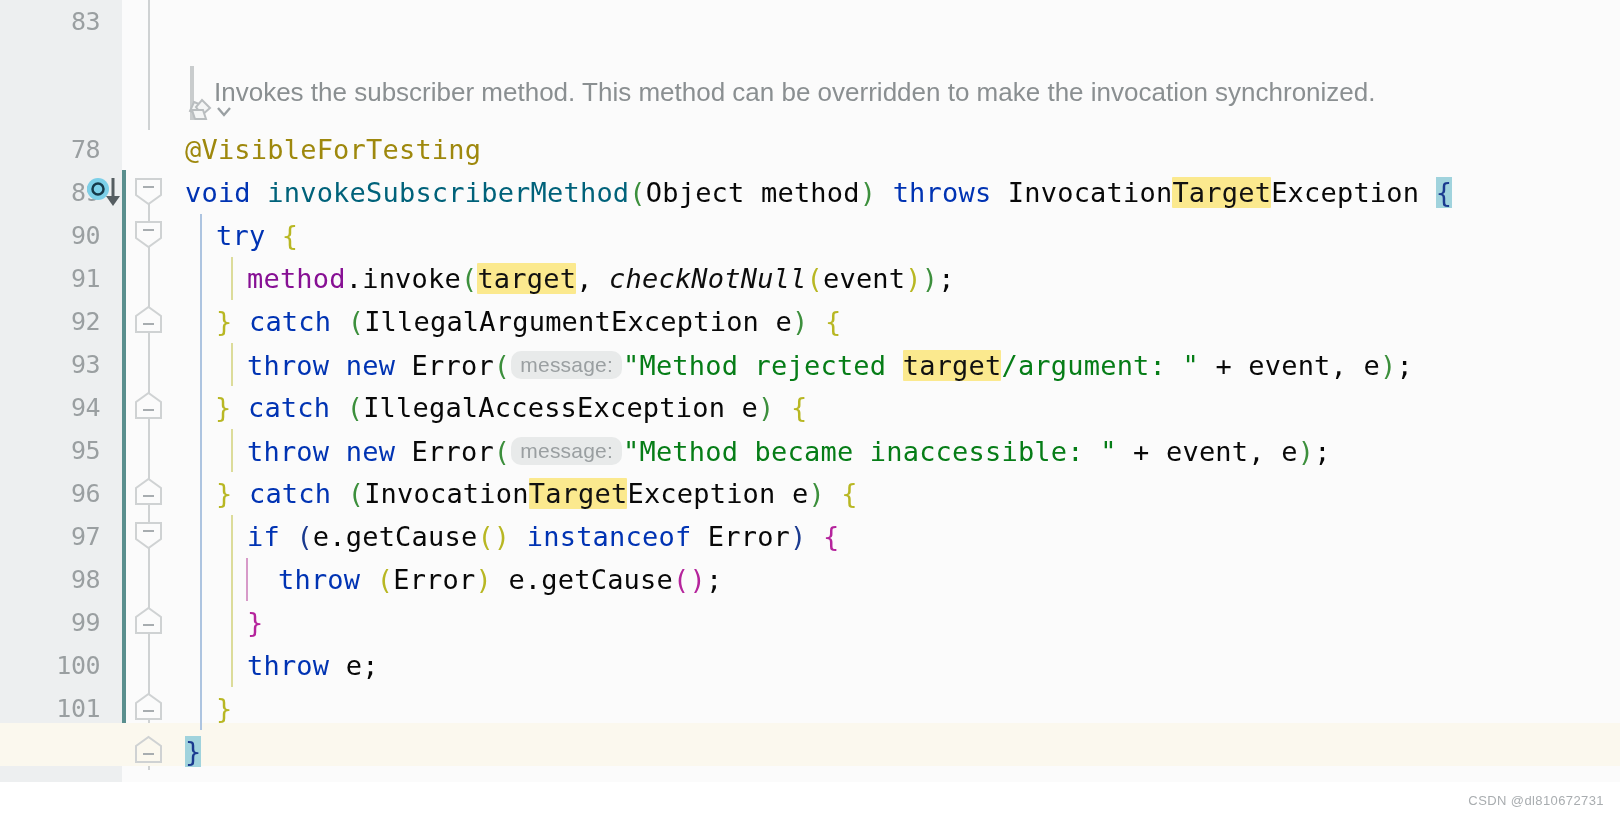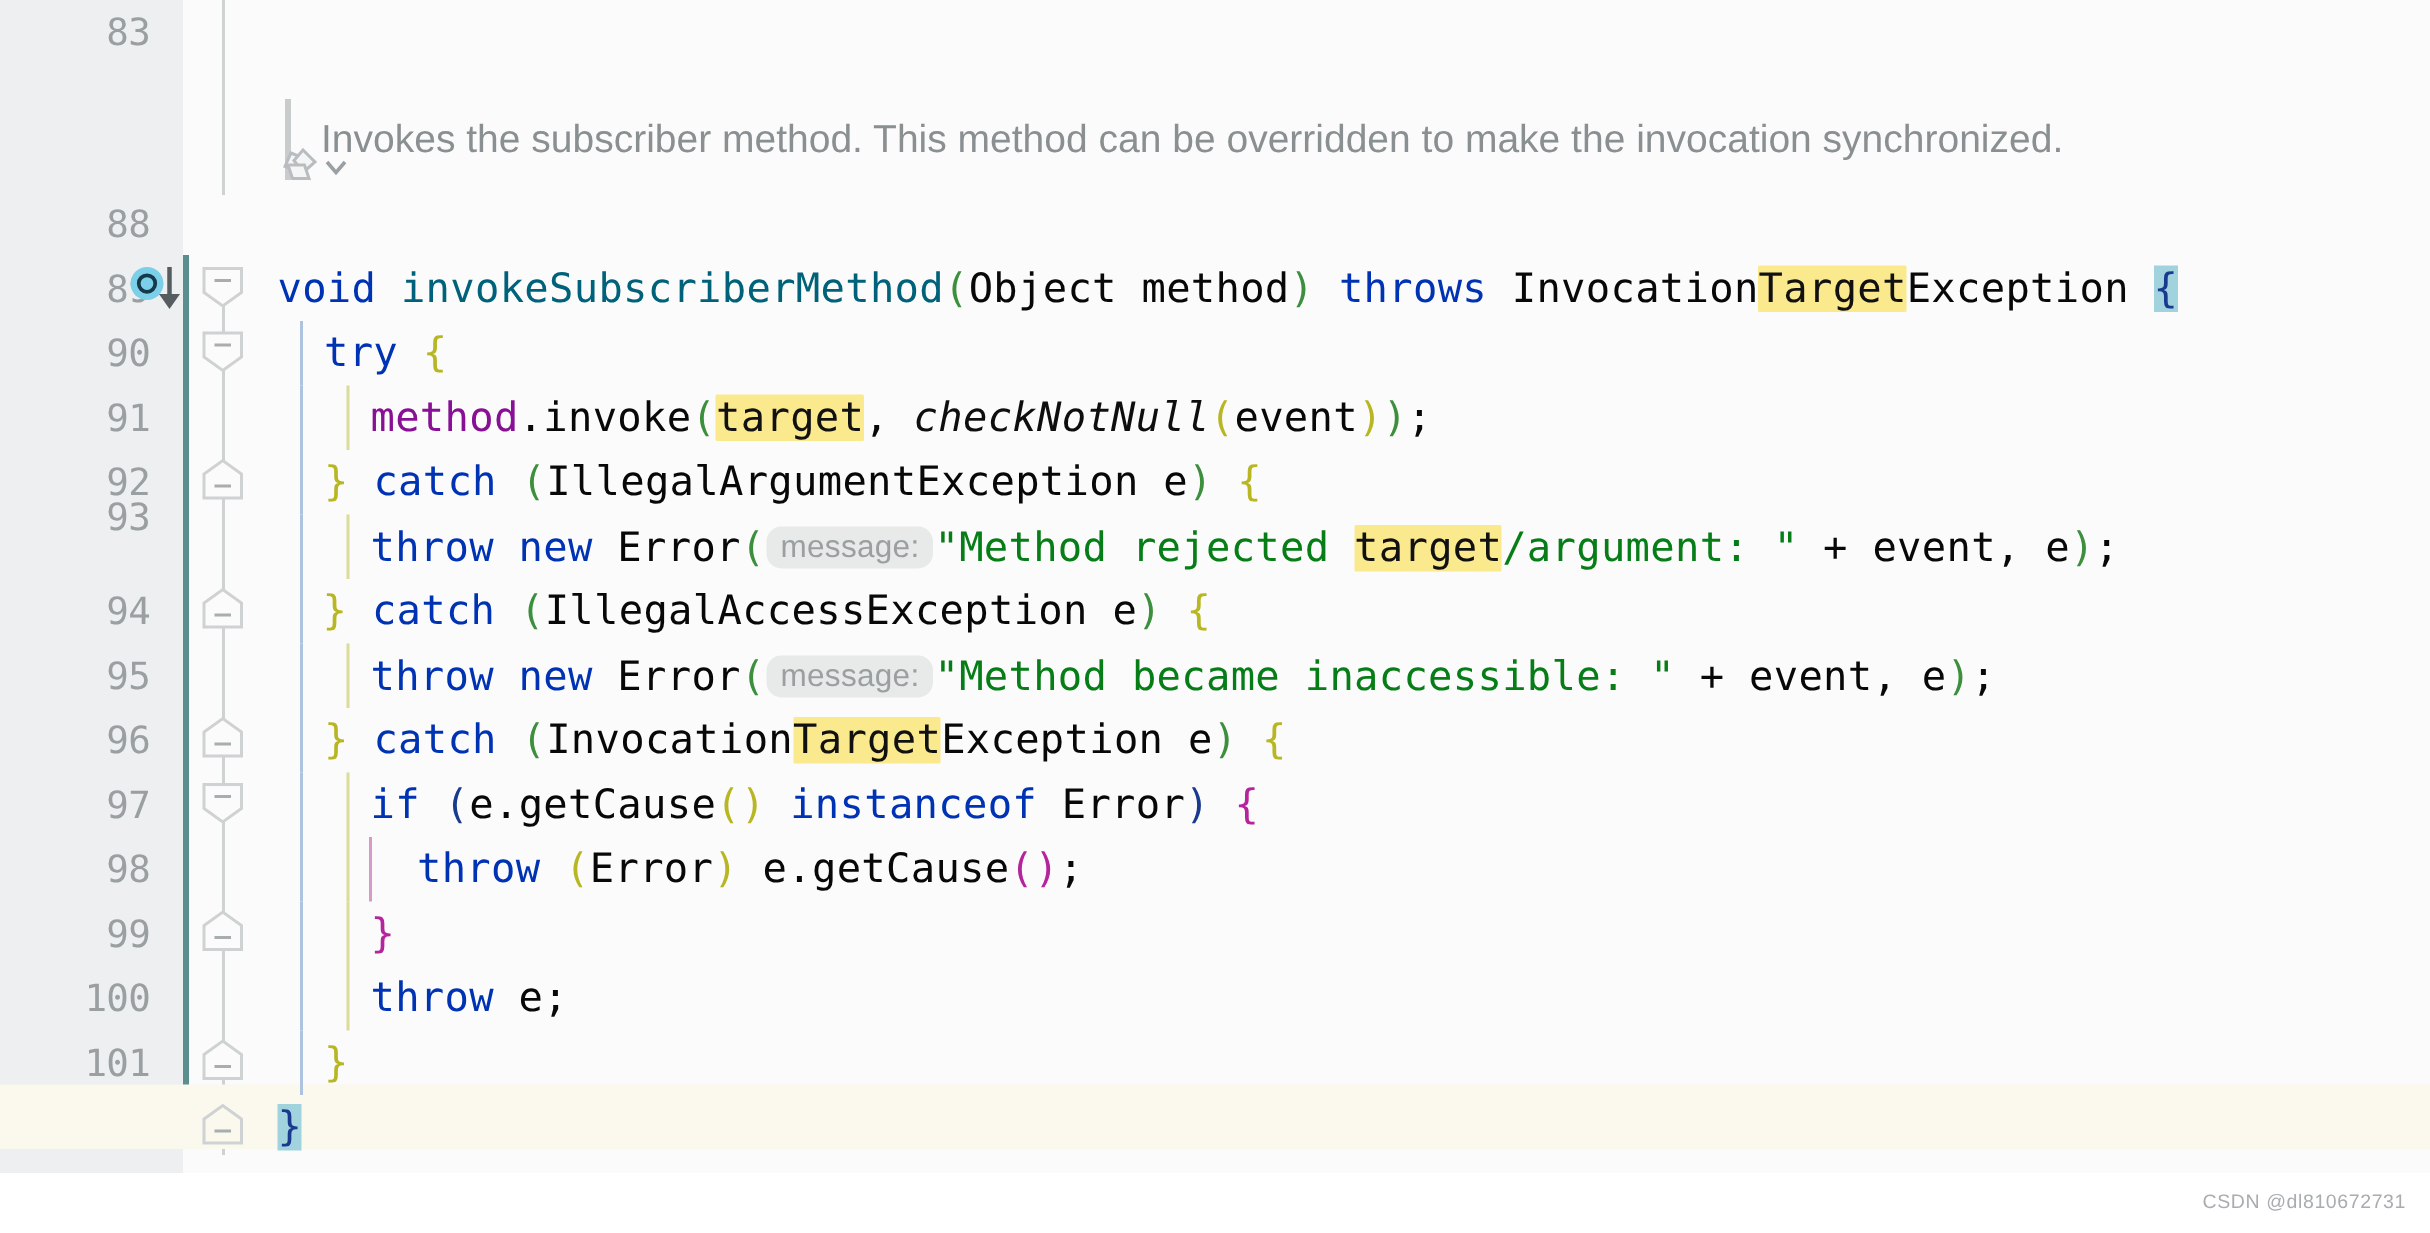--- a/index.html
+++ b/index.html
@@ -127,26 +127,26 @@
 
   <div class="gutter"></div>
   <div class="foldcol"></div>
 
   <div class="changebar" style="top:170px;height:560px;"></div>
 
   <div class="foldline" style="top:0px;height:130px;"></div>
   <div class="foldline" style="top:190px;height:580px;"></div>
 
   <div class="linenum" style="top:0px;">83</div>
-  <div class="linenum" style="top:128px;">88</div>
+  <div class="linenum" style="top:128px;">78</div>
   <div class="linenum" style="top:171px;">89</div>
   <div class="linenum" style="top:214px;">90</div>
   <div class="linenum" style="top:257px;">91</div>
   <div class="linenum" style="top:300px;">92</div>
-  <div class="linenum" style="top:323px;">93</div>
+  <div class="linenum" style="top:343px;">93</div>
   <div class="linenum" style="top:386px;">94</div>
   <div class="linenum" style="top:429px;">95</div>
   <div class="linenum" style="top:472px;">96</div>
   <div class="linenum" style="top:515px;">97</div>
   <div class="linenum" style="top:558px;">98</div>
   <div class="linenum" style="top:601px;text-align:right;">99</div>
   <div class="linenum" style="top:644px;">100</div>
   <div class="linenum" style="top:687px;">101</div>
   <div class="linenum cur" style="top:730px;">102</div>
   <div class="linenum" style="top:773px;">103</div>
@@ -226,20 +226,23 @@
     <svg width="56" height="30" viewBox="0 0 56 30">
       <g stroke="#b9bdbf" stroke-width="2" fill="#f4f5f5">
         <path d="M8 4 L18 8 L14 17 L4 13 Z"></path>
         <path d="M16 2 L24 10 L16 17 L10 9 Z"></path>
         <path d="M6 12 L17 12 L20 21 L9 21 Z"></path>
       </g>
       <path d="M32 10 L38 17 L44 10" fill="none" stroke="#9aa0a3" stroke-width="2.4"></path>
     </svg>
   </div>
 
+  <div class="row" style="top:128px;">
+    <div class="code"><span class="anno">@VisibleForTesting</span></div>
+  </div>
 
   <div class="row" style="top:171px;">
     <div class="code"><span class="kw">void </span><span class="mname">invokeSubscriberMethod</span><span class="br1">(</span><span class="plain">Object method</span><span class="br1">)</span><span class="kw"> throws </span><span class="plain">Invocation</span><span class="hl">Target</span><span class="plain">Exception </span><span class="bracehl">{</span></div>
   </div>
 
   <div class="row" style="top:214px;">
     <div class="iguide ig-blue" style="left:200px;"></div>
     <div class="code" style="left:216px;"><span class="kw">try</span><span class="br2"> {</span></div>
   </div>
 

